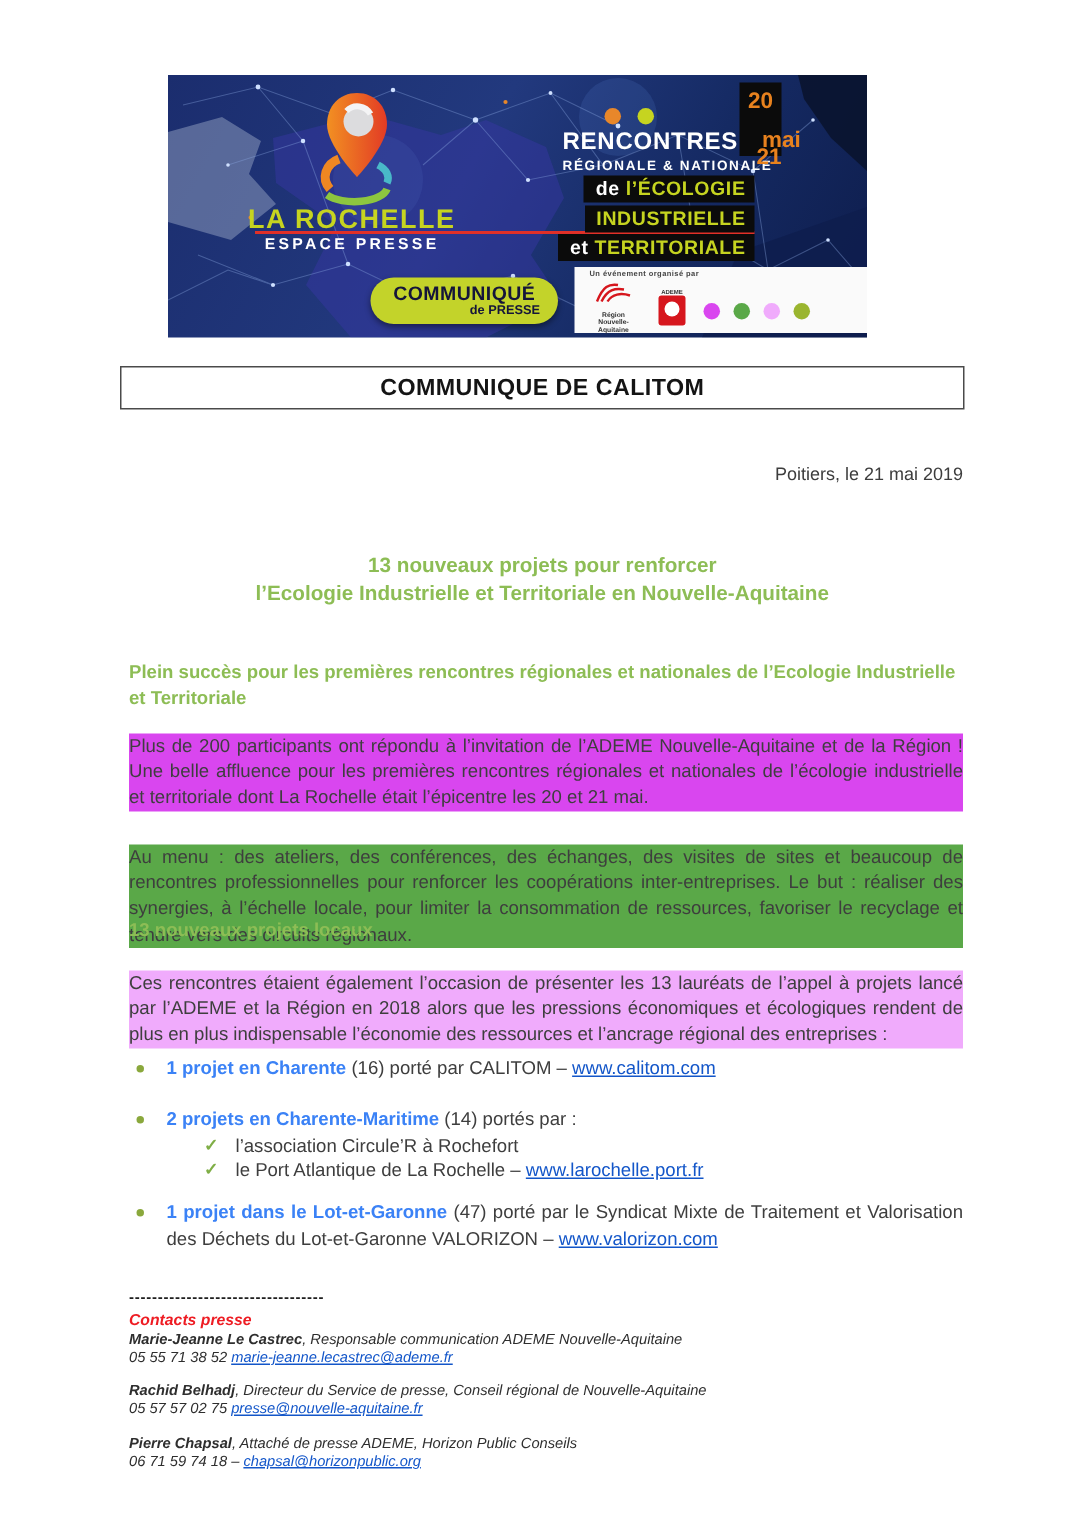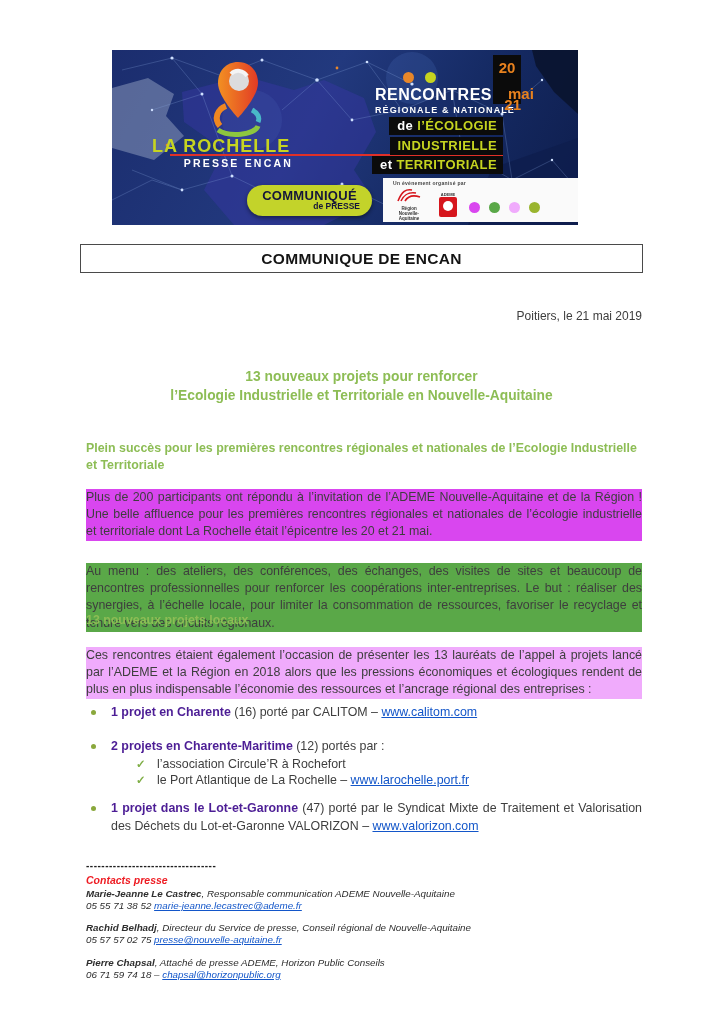--- a/index.html
+++ b/index.html
@@ -11,21 +11,21 @@
 
   
   .banner {
     position:absolute; left:112px; top:50px; width:466px; height:175px;
     background:linear-gradient(118deg,#1b2d6e 0%,#22397e 42%,#152a63 70%,#0e1d4c 100%);
     overflow:hidden;
   }
   .banner svg.bg { position:absolute; left:0; top:0; }
   .pin-wrap { position:absolute; left:94px; top:10px; width:64px; height:86px; }
   .larochelle {
-    position:absolute; left:40px; top:86px; width:165px; 
+    position:absolute; left:40px; top:86px; width:165px; text-align:center;
     color:#c6d420; font-weight:bold; font-size:18px; letter-spacing:1px; white-space:nowrap;
   }
   .redline { position:absolute; left:58px; top:104px; width:333px; height:2px; background:#e03028; z-index:1; }
   .espace-encan {
     position:absolute; left:40px; top:107px; width:141px; text-align:right;
     color:#ffffff; font-weight:bold; font-size:10.5px; letter-spacing:2.2px; white-space:nowrap;
   }
   .dot { position:absolute; width:11px; height:11px; border-radius:50%; }
   .dot.orange { left:291px; top:22px; background:#e8872a; }
   .dot.green  { left:313px; top:22px; background:#c6d420; }
@@ -97,21 +97,21 @@
   .para.p3 { top:647px; }
 
   .bullets { position:absolute; left:86px; top:704px; width:556px; font-size:12.4px; line-height:17.2px; color:#3e3e3e; }
   .bullet { position:relative; padding-left:25px; text-align:justify; }
   .bullet .bdot { position:absolute; left:5px; top:6px; width:5px; height:5px; border-radius:50%; background:#8aa83c; }
   .bullet.m1 { margin-bottom:17px; }
   .bullet.m2 { margin-bottom:12px; }
   .sublist { margin:1px 0 0 25px; line-height:16px; }
   .subitem { position:relative; padding-left:21px; text-align:left; }
   .subitem .chk { position:absolute; left:0; top:0; color:#7fae46; font-size:11.5px; font-weight:bold; }
-  b.lead { font-weight:bold; color:#4c1d95; }
+  b.lead { font-weight:bold; color:#3b82f6; }
   a.link { color:#1356c9; text-decoration:underline; cursor:pointer; }
 
   .sep { position:absolute; left:86px; top:860px; font-size:10px; font-weight:bold; color:#1e1e1e; letter-spacing:.5px; }
   .contacts-head { position:absolute; left:86px; top:874px; color:#ee1c23; font-weight:bold; font-style:italic; font-size:10.5px; }
   .contact { position:absolute; left:86px; width:500px; font-size:9.8px; line-height:12px; font-style:italic; color:#2e2e2e; }
   .contact .nm { font-weight:bold; }
   .contact.c1 { top:888px; } .contact.c2 { top:922px; } .contact.c3 { top:957px; }
   .contact a.link { }
 </style>
 </head>
@@ -178,21 +178,21 @@
         <path d="M46 50 A17 11 0 0 1 52 62" stroke="#49b8c8" stroke-width="5" fill="none"></path>
         <path d="M12 70 A22 10 0 0 0 52 66" stroke="#8dc63f" stroke-width="5" fill="none"></path>
         <path d="M32 2 C44 2 52 11 52 23 C52 37 32 58 32 58 C32 58 12 37 12 23 C12 11 20 2 32 2 Z" fill="url(#pingrad)"></path>
         <circle cx="33" cy="21" r="10" fill="#dcdcde"></circle>
         <path d="M25 14 A10 10 0 0 1 41 16" fill="none" stroke="#f4f4f5" stroke-width="4"></path>
       </svg>
     </div>
 
     <div class="redline"></div>
     <div class="larochelle">LA ROCHELLE</div>
-    <div class="espace-encan">PRESSE ENCAN</div>
+    <div class="espace-encan">ESPACE PRESSE</div>
 
     <span class="dot orange"></span>
     <span class="dot green"></span>
     <div class="rencontres">RENCONTRES</div>
     <div class="scope">RÉGIONALE &amp; NATIONALE</div>
 
     <div class="datebox">
       <div class="d1">20</div>
       <div class="d2">21</div>
     </div>
@@ -226,21 +226,21 @@
         </div>
         <span class="partner p1"></span>
         <span class="partner p2"></span>
         <span class="partner p3"></span>
         <span class="partner p4"></span>
       </div>
     </div>
   </div>
 
   <div class="pressbox">
-    <span>COMMUNIQUE DE ENCAN</span>
+    <span>COMMUNIQUE DE CALITOM</span>
   </div>
 
   <div class="dateline">Poitiers, le 21 mai 2019</div>
 
   <div class="headline">
     <div>13 nouveaux projets pour renforcer</div>
     <div>l’Ecologie Industrielle et Territoriale en Nouvelle-Aquitaine</div>
   </div>
 
   <div class="subtitle">Plein succès pour les premières rencontres régionales et nationales de l’Ecologie Industrielle et Territoriale</div>
@@ -250,21 +250,21 @@
   <div class="sec-head">13 nouveaux projets locaux</div>
   <div class="para p3">Ces rencontres étaient également l’occasion de présenter les 13 lauréats de l’appel à projets lancé par l’ADEME et la Région en 2018 alors que les pressions économiques et écologiques rendent de plus en plus indispensable l’économie des ressources et l’ancrage régional des entreprises :</div>
 
   <div class="bullets">
 
     <div class="bullet m1">
       <span class="bdot"></span><b class="lead">1 projet en Charente</b><span> (16) porté par CALITOM – </span><a class="link">www.calitom.com</a>
     </div>
 
     <div class="bullet m2">
-      <span class="bdot"></span><b class="lead">2 projets en Charente-Maritime</b><span> (12) portés par :</span>
+      <span class="bdot"></span><b class="lead">2 projets en Charente-Maritime</b><span> (14) portés par :</span>
       <div class="sublist">
         <div class="subitem">
           <span class="chk">✓</span><span>l’association Circule’R à Rochefort</span>
         </div>
         <div class="subitem">
           <span class="chk">✓</span><span>le Port Atlantique de La Rochelle – </span><a class="link">www.larochelle.port.fr</a>
         </div>
       </div>
     </div>
 

